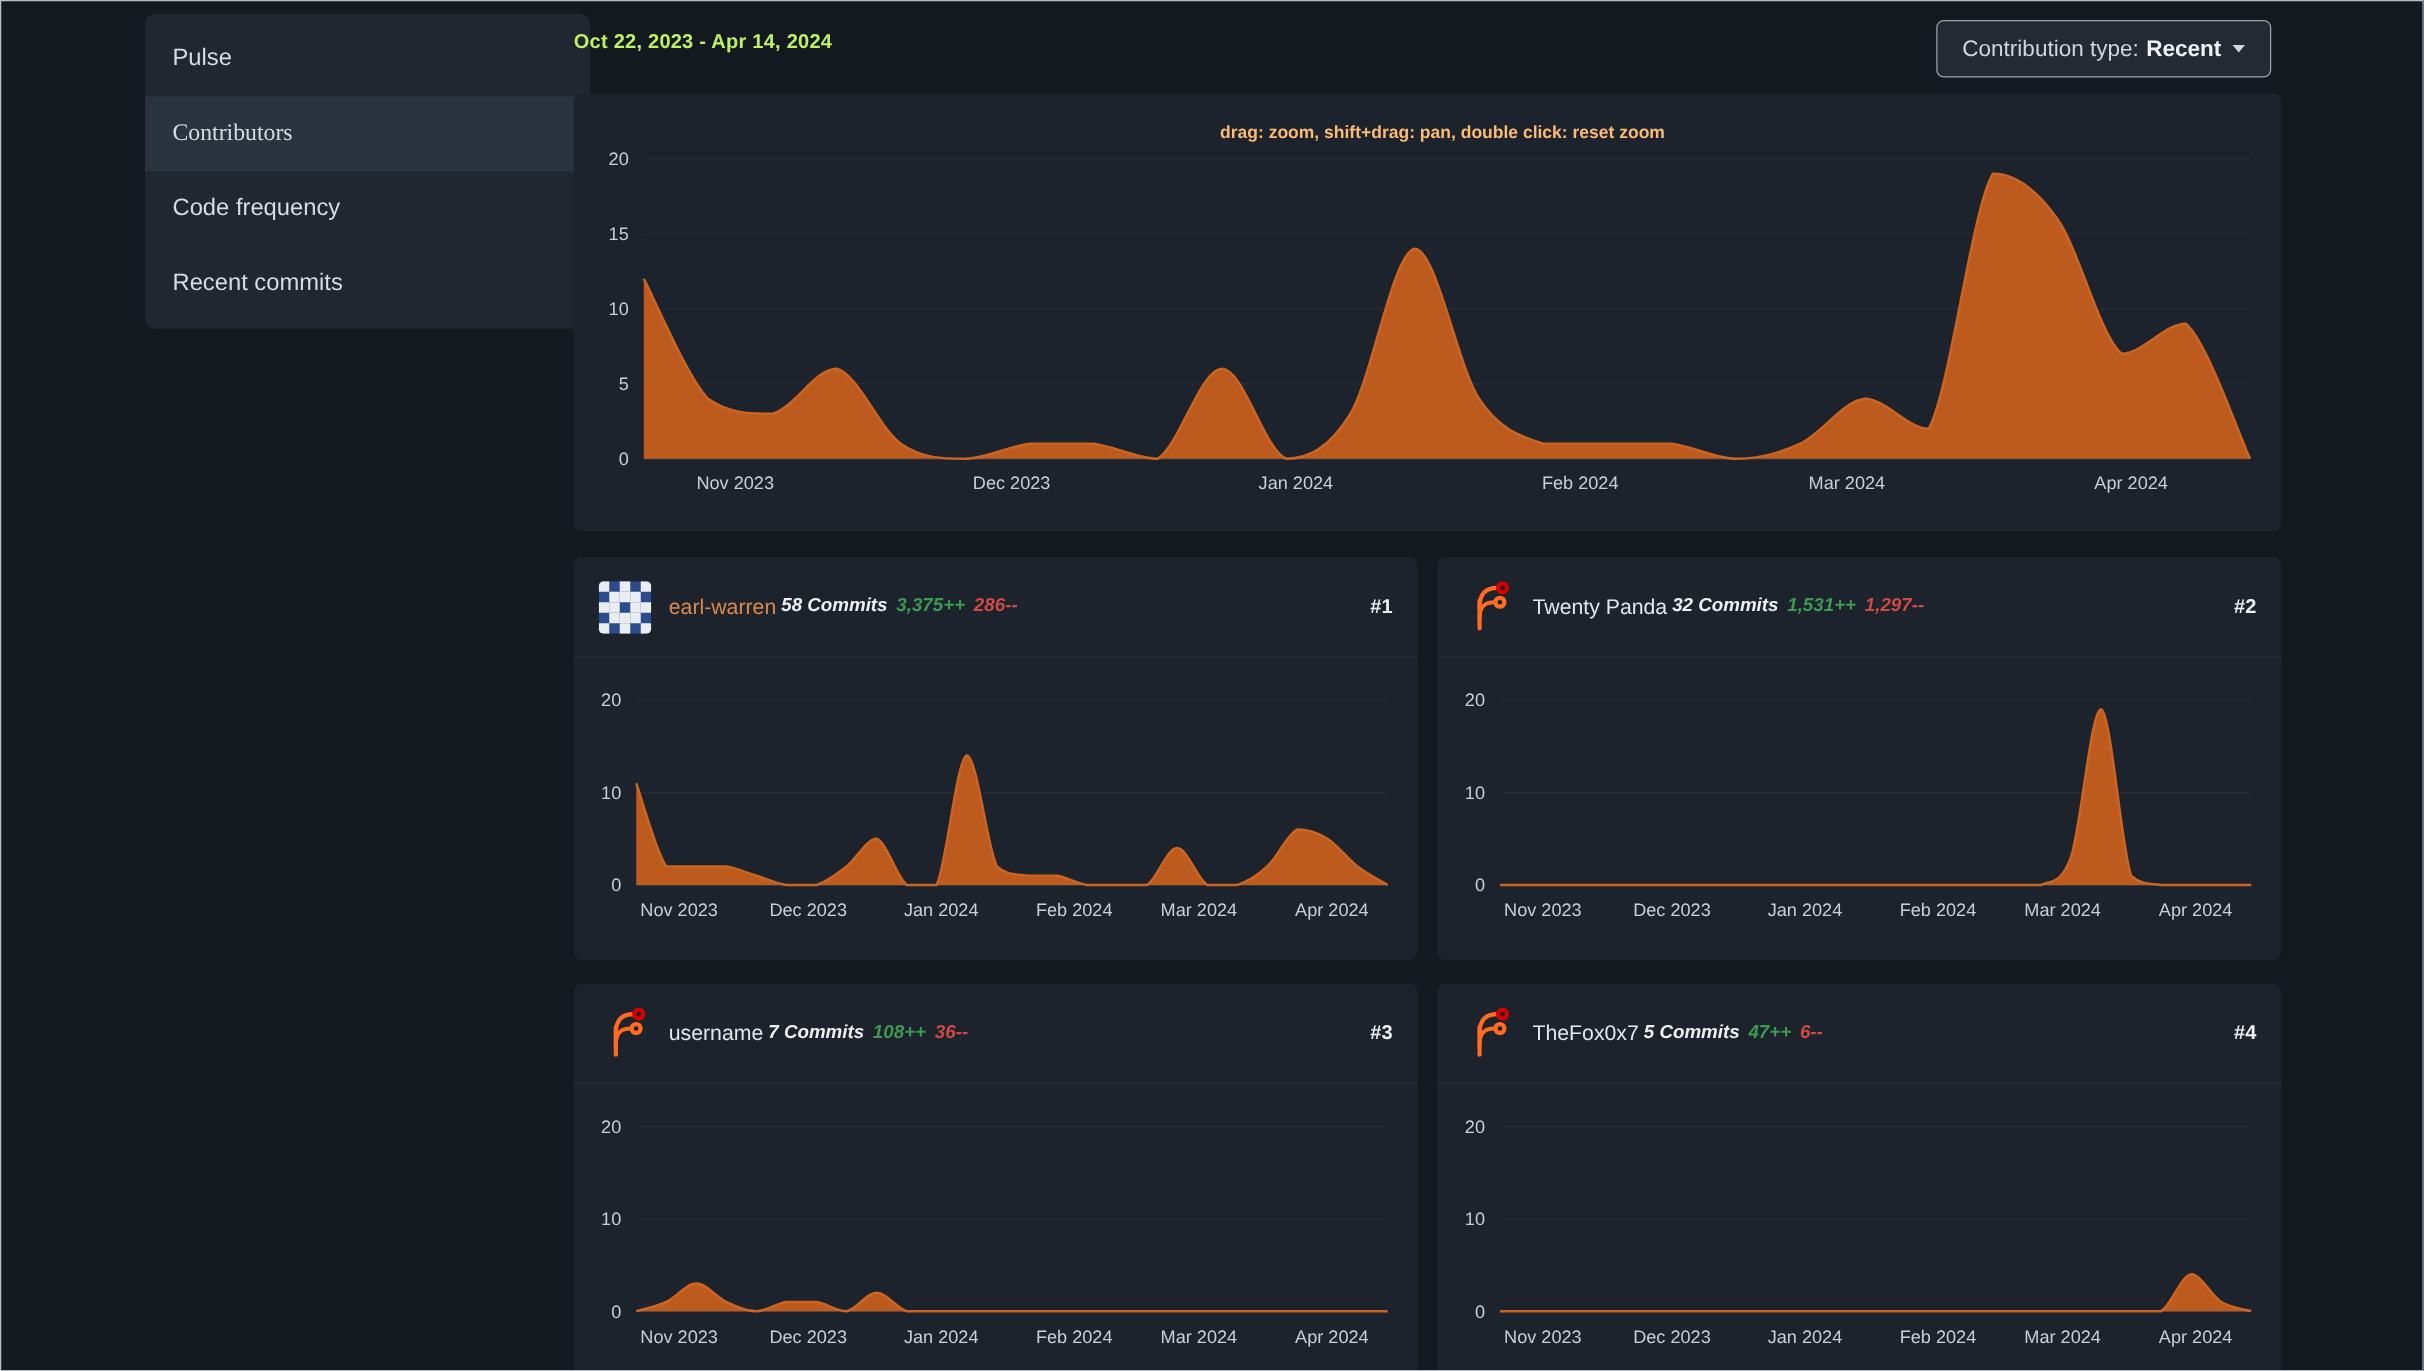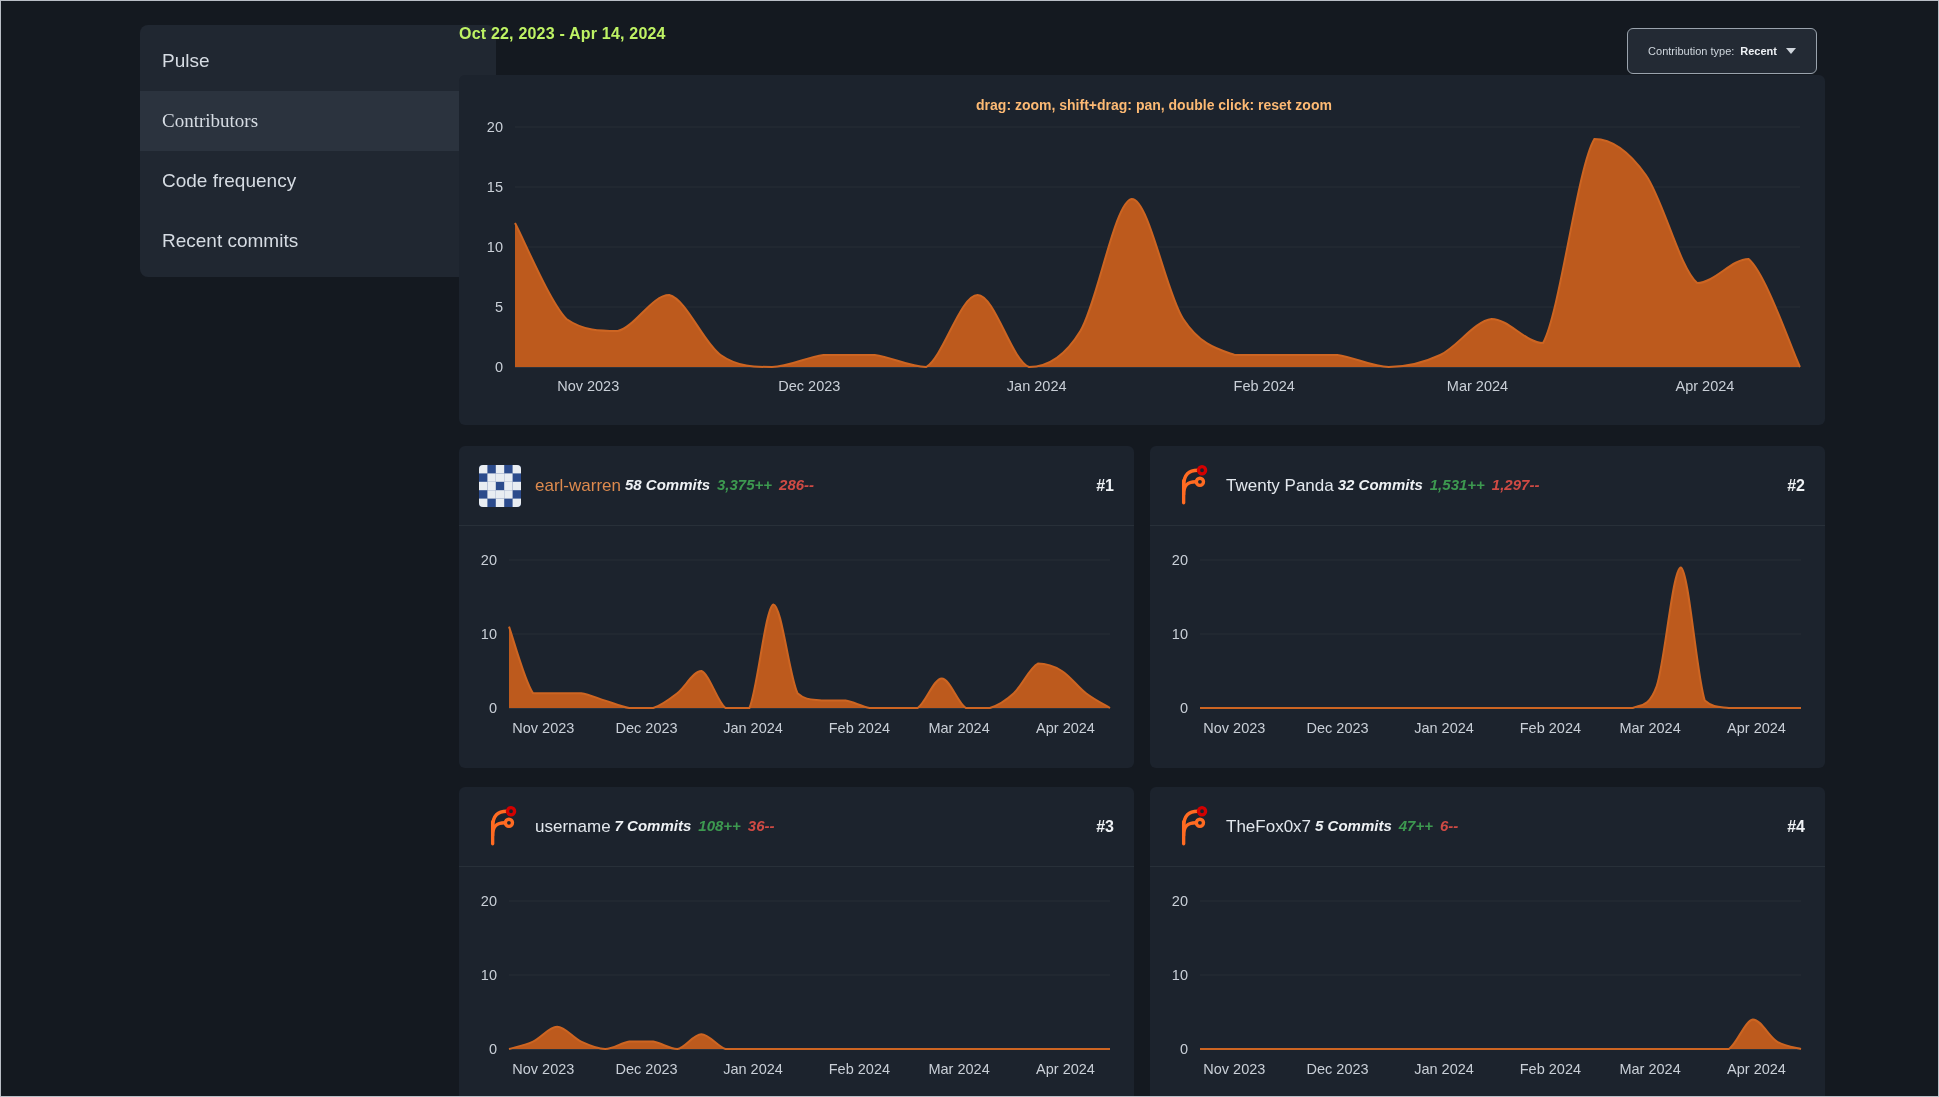--- a/index.html
+++ b/index.html
@@ -7,33 +7,33 @@
   body {
     font-family:"Liberation Sans","DejaVu Sans",sans-serif;
     background:var(--background,#141920);
     color:var(--text,#d7dde4);
     position:relative;
   }
   .viewport { position:absolute; inset:0; width:1939px; height:1097px;
     border:1px solid #b9bec6; overflow:hidden; }
 
   
-  .menu { position:absolute; left:115px; top:24px; width:356px;
-    background:var(--menu,#202731); border-radius:8px; padding:6px 0;margin-left:24px; }
+  .menu { position:absolute; left:115px; top:10px; width:356px;
+    background:var(--menu,#202731); border-radius:8px; padding:6px 0; }
   .menu-item { height:60px; line-height:60px; padding-left:22px;
     font-size:19px; color:#d6dce3; cursor:pointer; }
   .menu-item.active { background:var(--menu-active,#2b333e);font-family:Liberation Serif, serif; }
 
   
   .date-header { position:absolute; left:458px; top:24px; font-size:16px;
     color:#bef264; letter-spacing:.2px; }
   .ctype { position:absolute; right:121px; top:15px; height:46px;
     padding:0 20px; background:#232a34; border:1px solid #9aa3ad;
-    border-radius:6px; color:#cfd6dd; font-size:11px;
-    font-family:inherit; display:flex; align-items:center; cursor:pointer;margin-top:12px; }
+    border-radius:6px; color:#cfd6dd; font-size:18px;
+    font-family:inherit; display:flex; align-items:center; cursor:pointer; }
   .ctype b { color:#eef1f5; margin-left:6px; }
   .caret { display:inline-block; width:0; height:0; margin-left:9px;
     border-left:5px solid transparent; border-right:5px solid transparent;
     border-top:6px solid #cfd5dc; }
 
   
   .panel { position:absolute; background:var(--panel,#1c232d); border-radius:6px; }
   .main-panel { left:458px; top:74px; width:1366px; height:350px; }
   .hint { position:absolute; top:22px; left:12px; width:100%; text-align:center;
     font-weight:bold; font-size:14px; color:#fdba74; }

